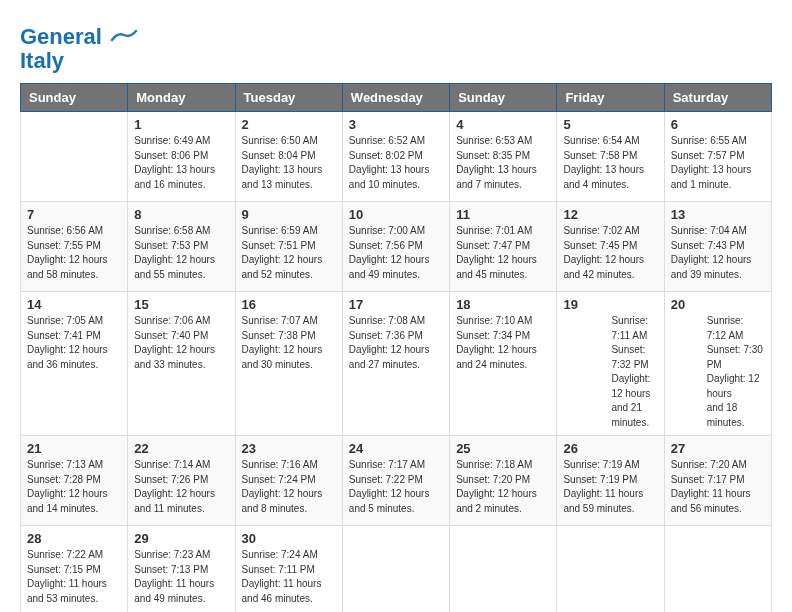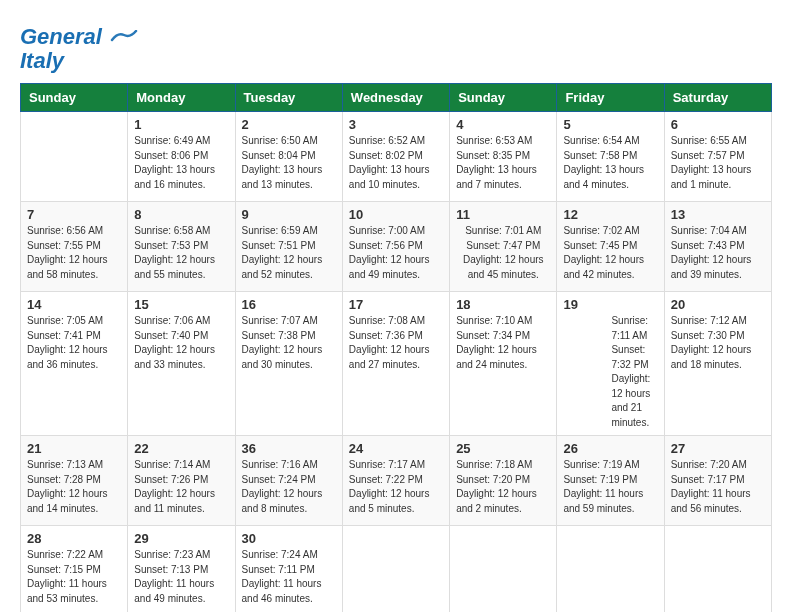--- a/index.html
+++ b/index.html
@@ -8,21 +8,20 @@
       background: #fff;
       width: 792px;
       min-height: 612px;
       padding: 20px;
     }
     .header {
       display: flex;
       justify-content: space-between;
       align-items: flex-start;
       margin-bottom: 10px;
-      font-style: italic;
     }
     .logo {
       display: flex;
       flex-direction: column;
       align-items: flex-start;
       margin-top: 5px;
     }
     .title-block { text-align: right; }
     .month-title {
       font-size: 36px;
@@ -32,21 +31,21 @@
     .location {
       font-size: 16px;
       color: #555;
     }
     .calendar {
       width: 100%;
       border-collapse: collapse;
       border: 1px solid #ccc;
     }
     .calendar th {
-      background-color: #15803d;
+      background-color: #737373;
       color: #fff;
       text-align: left;
       padding: 6px 8px;
       font-size: 13px;
       border: 1px solid #1a6099;
     }
     .calendar td {
       vertical-align: top;
       padding: 5px 6px;
       border: 1px solid #ddd;
@@ -167,21 +166,21 @@
         </td>
         <td>
           <div class="day-num">10</div>
           <div class="day-info" style="white-space: pre-line;">Sunrise: 7:00 AM
 Sunset: 7:56 PM
 Daylight: 12 hours
 and 49 minutes.</div>
         </td>
         <td>
           <div class="day-num">11</div>
-          <div class="day-info" style="white-space: pre-line; text-align: center;">Sunrise: 7:01 AM
+          <div class="day-info" style="white-space: pre-line;">Sunrise: 7:01 AM
 Sunset: 7:47 PM
 Daylight: 12 hours
 and 45 minutes.</div>
         </td>
         <td>
           <div class="day-num">12</div>
           <div class="day-info" style="white-space: pre-line;">Sunrise: 7:02 AM
 Sunset: 7:45 PM
 Daylight: 12 hours
 and 42 minutes.</div>
@@ -232,21 +231,21 @@
         </td>
         <td>
           <div class="day-num">19</div>
           <div class="day-info" style="white-space: pre-line; margin-left: 48px;">Sunrise: 7:11 AM
 Sunset: 7:32 PM
 Daylight: 12 hours
 and 21 minutes.</div>
         </td>
         <td>
           <div class="day-num">20</div>
-          <div class="day-info" style="white-space: pre-line;">Sunrise: 7:12 AM
+          <div class="day-info" style="white-space: pre-line; margin-left: 36px;">Sunrise: 7:12 AM
 Sunset: 7:30 PM
 Daylight: 12 hours
 and 18 minutes.</div>
         </td>
       </tr>
       <tr class="row-alt">
         <td>
           <div class="day-num">21</div>
           <div class="day-info" style="white-space: pre-line;">Sunrise: 7:13 AM
 Sunset: 7:28 PM
@@ -254,21 +253,21 @@
 and 14 minutes.</div>
         </td>
         <td>
           <div class="day-num">22</div>
           <div class="day-info" style="white-space: pre-line;">Sunrise: 7:14 AM
 Sunset: 7:26 PM
 Daylight: 12 hours
 and 11 minutes.</div>
         </td>
         <td>
-          <div class="day-num">36</div>
+          <div class="day-num">23</div>
           <div class="day-info" style="white-space: pre-line;">Sunrise: 7:16 AM
 Sunset: 7:24 PM
 Daylight: 12 hours
 and 8 minutes.</div>
         </td>
         <td>
           <div class="day-num">24</div>
           <div class="day-info" style="white-space: pre-line;">Sunrise: 7:17 AM
 Sunset: 7:22 PM
 Daylight: 12 hours

